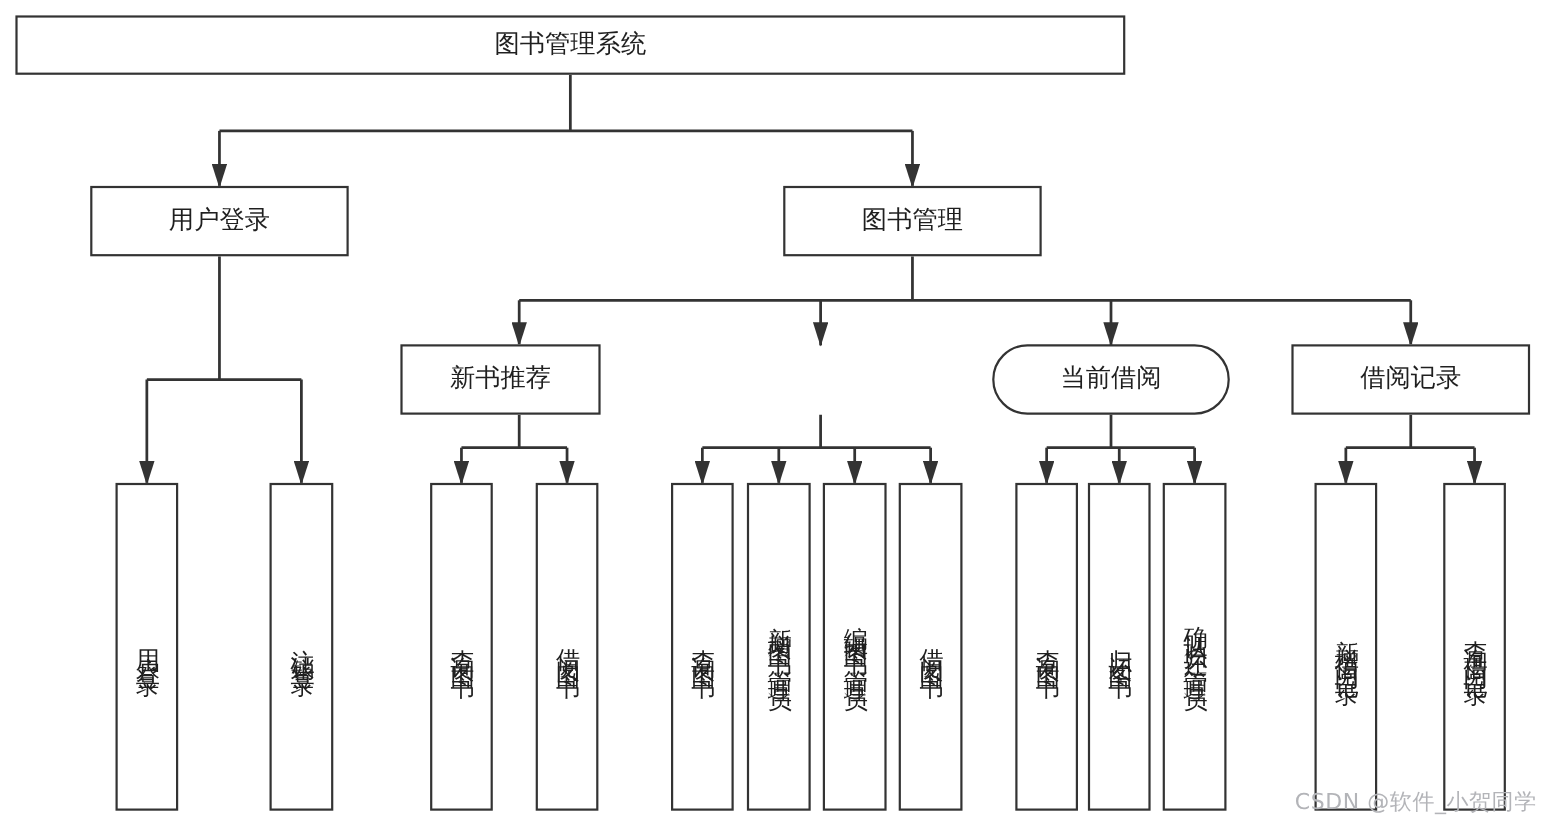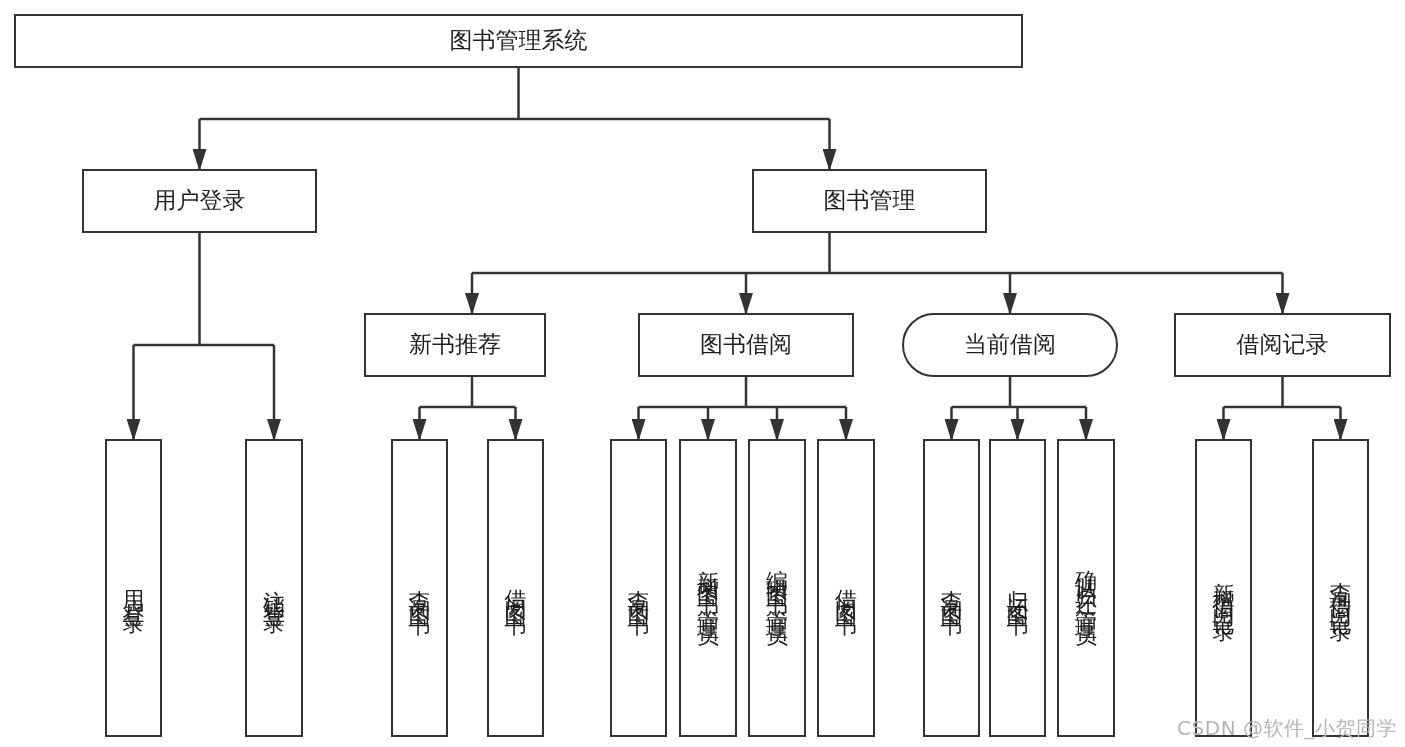--- a/index.html
+++ b/index.html
@@ -102,24 +102,23 @@
     <path class="wire" marker-end="url(#arrow)" d="M951.5,407 V440"></path>
     <path class="wire" marker-end="url(#arrow)" d="M1017.5,407 V440"></path>
     <path class="wire" marker-end="url(#arrow)" d="M1086,407 V440"></path>
     <path class="wire" marker-end="url(#arrow)" d="M1223.5,407 V440"></path>
     <path class="wire" marker-end="url(#arrow)" d="M1340.5,407 V440"></path>
   </svg>
 
   <div class="node" style="left:14px; top:14px; width:1009px; height:54px;">图书管理系统</div>
 
   <div class="node" style="left:82px; top:169px; width:235px; height:64px;">用户登录</div>
-  <div class="node" style="left:752px; top:169px; width:235px; height:64px;">图书管理</div>
+  <div class="node" style="left:712px; top:169px; width:235px; height:64px;">图书管理</div>
 
   <div class="node" style="left:364px; top:313px; width:182px; height:64px;">新书推荐</div>
-  <div class="node" style="left:638px; top:313px; width:216px; height:64px;">图书借阅</div>
   <div class="node" style="left:902px; top:313px; width:216px; height:64px;border-radius:32px;">当前借阅</div>
   <div class="node" style="left:1174px; top:313px; width:217px; height:64px;">借阅记录</div>
 
   <div class="node leaf" style="left:105px; top:439px; width:57px; height:298px;">用户登录</div>
   <div class="node leaf" style="left:245px; top:439px; width:58px; height:298px;">注销登录</div>
 
   <div class="node leaf" style="left:391px; top:439px; width:57px; height:298px;">查询图书</div>
   <div class="node leaf" style="left:487px; top:439px; width:57px; height:298px;">借阅图书</div>
 
   <div class="node leaf" style="left:610px; top:439px; width:57px; height:298px;">查询图书</div>

